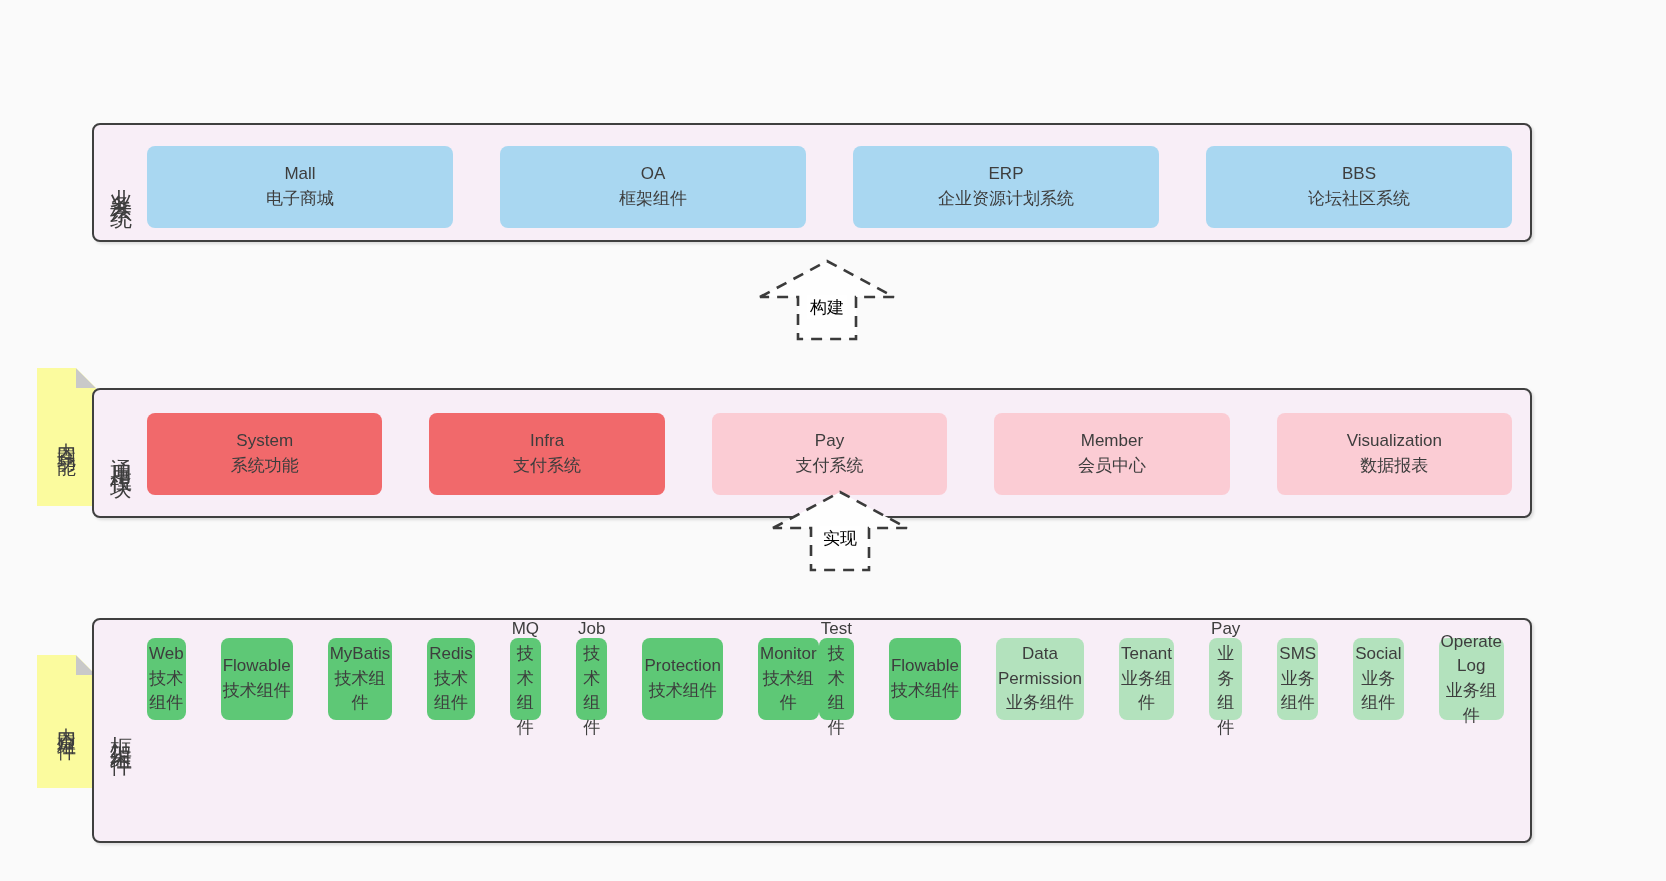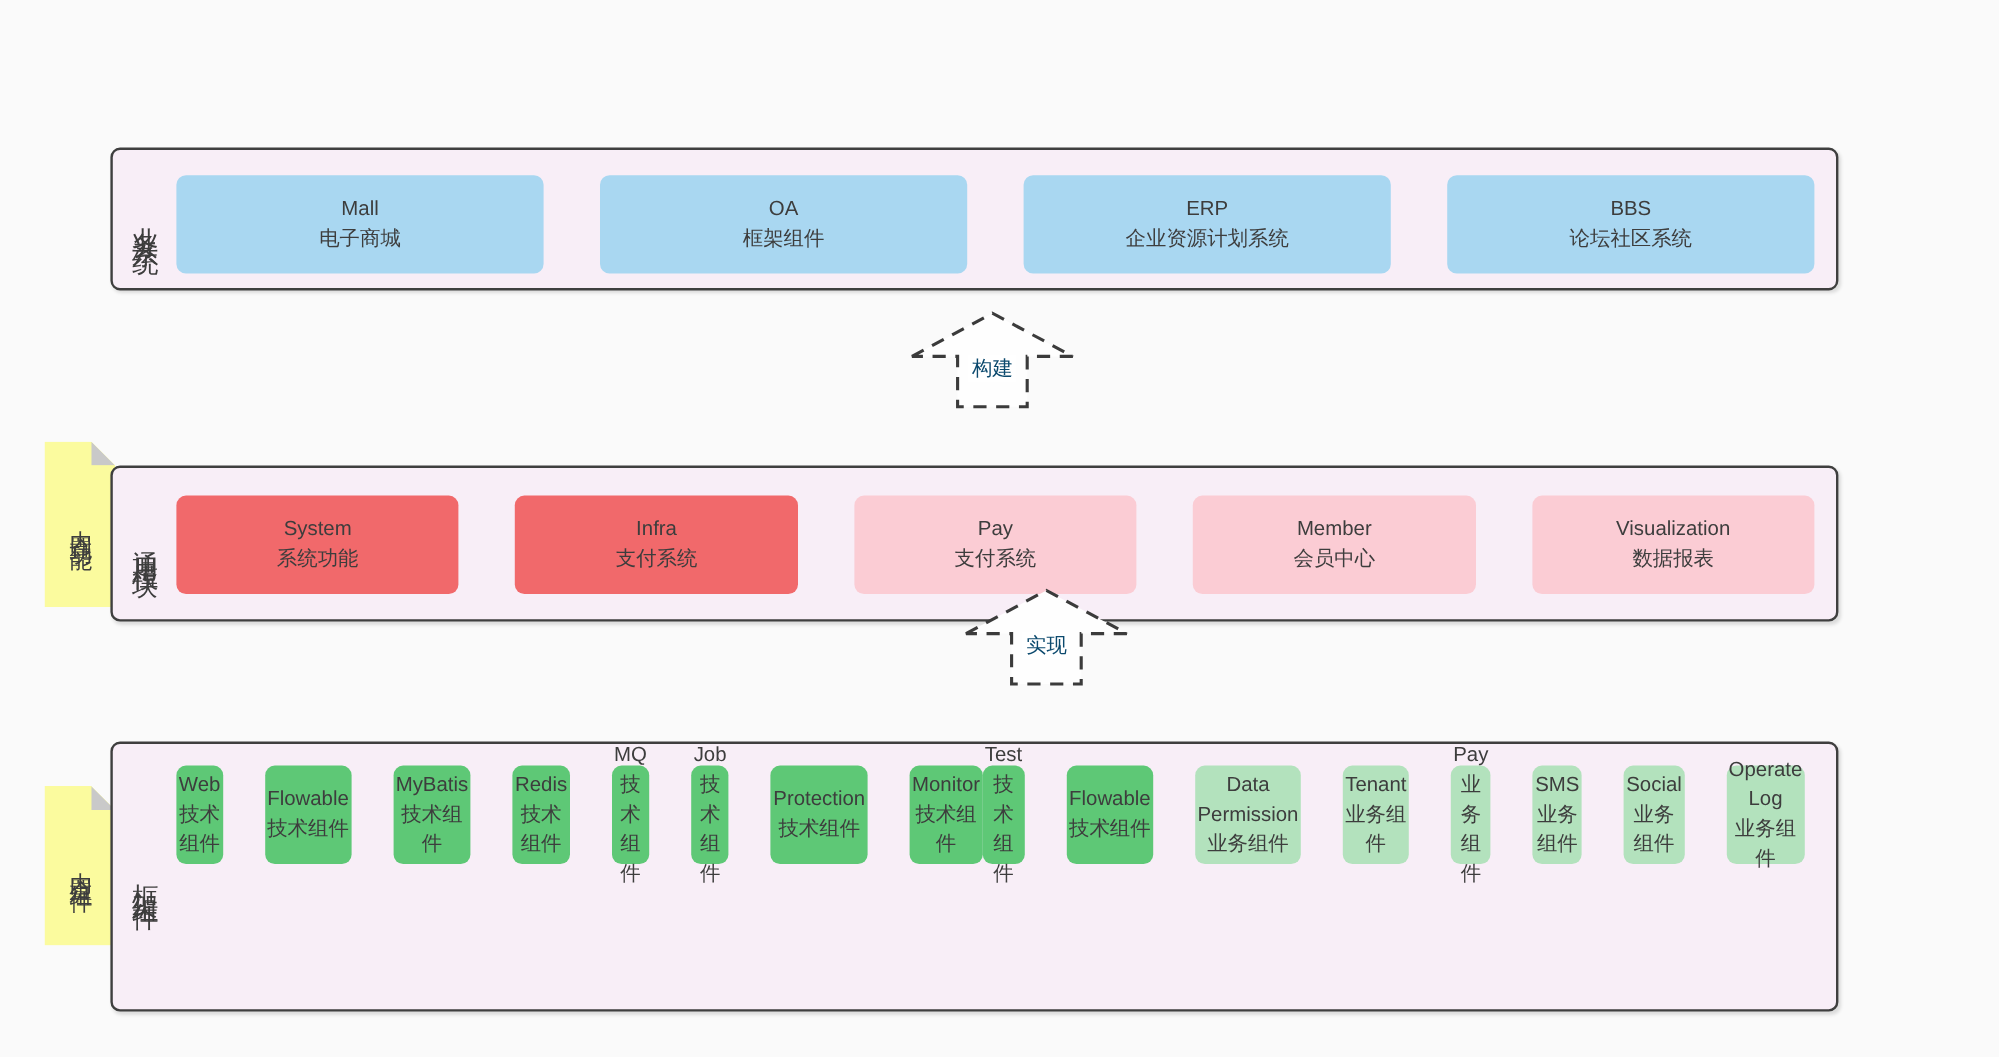--- a/index.html
+++ b/index.html
@@ -69,30 +69,30 @@
   }
   .note-fold {
     position:absolute; top:0; right:0; width:20px; height:20px;
     background:#c9c9c9;
     clip-path:polygon(0 0, 100% 100%, 0 100%);
   }
 
   
   .arrow { position:absolute; width:150px; height:88px; z-index:3; }
   #arrow-build     { left:752px; top:255px; }
-  #arrow-implement { left:797px; top:486px; }
+  #arrow-implement { left:765px; top:486px; }
   .arrow svg { display:block; width:150px; height:88px; }
   .arrow-shape {
     fill:#fefefe; stroke:#3b3b3b; stroke-width:2.6;
     stroke-dasharray:11 8;
   }
   .arrow-label {
     position:absolute; left:50%; top:52px; transform:translate(-50%,-50%);
     background:#ffffff; padding:0 3px;
-    font-size:17px; color:#0c4a6e; white-space:nowrap;
+    font-size:17px; color:#000000; white-space:nowrap;
   }
 </style>
 </head>
 <body>
 
 <div class="canvas">
 
   <div class="panel" id="panel-business">
     <div class="panel-label">业务系统</div>
     <div class="box-row">

